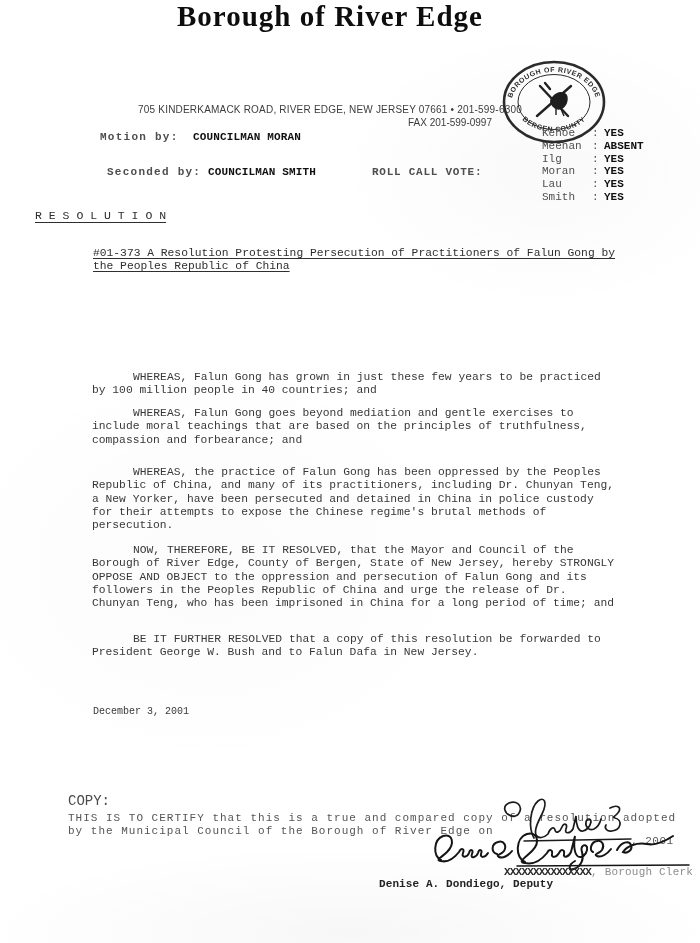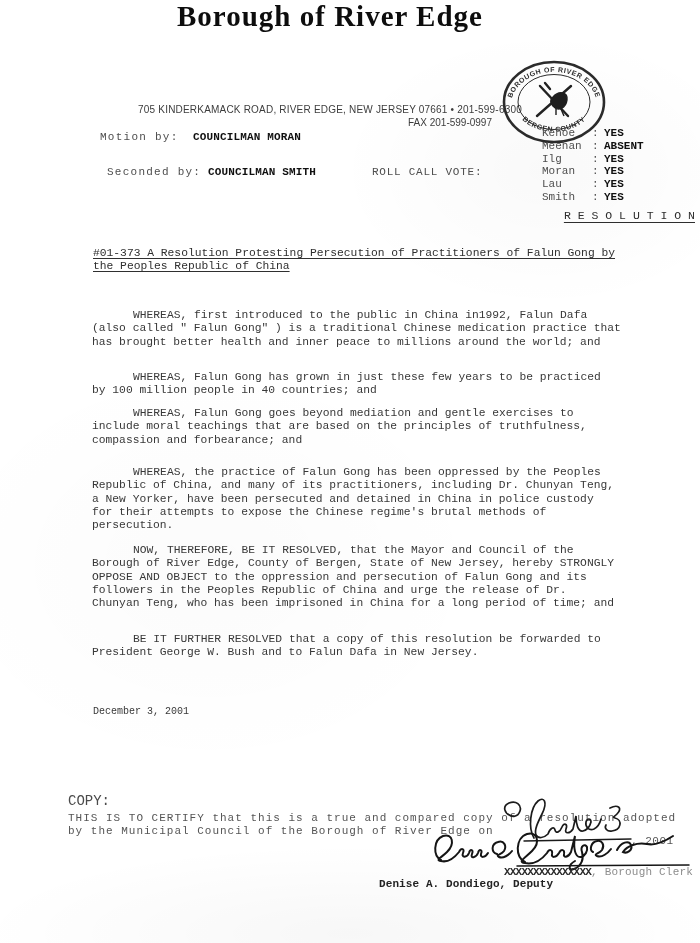--- a/index.html
+++ b/index.html
@@ -32,32 +32,32 @@
     font-family:"Liberation Sans","DejaVu Sans",sans-serif;
     font-size:10px;color:#3c3c3c;letter-spacing:0.2px;white-space:nowrap;
   }
   .org-fax{
     left:292px;top:117px;width:200px;text-align:right;
     font-family:"Liberation Sans","DejaVu Sans",sans-serif;
     font-size:10px;color:#3c3c3c;
   }
   .seal{left:501px;top:59px;}
   
-  .tw{font-size:11px;line-height:13px;white-space:nowrap;}
+  .tw{font-size:11px;line-height:13px;white-space:nowrap;font-weight:bold;}
   .label-wide{letter-spacing:1.25px;color:#4e4e4e;}
   .councilman{font-weight:bold;color:#101010;letter-spacing:0.15px;}
   .rollcall-label{letter-spacing:0.75px;color:#4e4e4e;}
   .rc-table{left:494px;top:127px;font-size:11px;line-height:12.8px;}
   .rc-row{white-space:pre;padding-left:48px;}
   .rc-name{display:inline-block;width:50px;color:#4e4e4e;}
   .rc-colon{display:inline-block;width:12px;color:#4e4e4e;}
   .rc-val{font-weight:bold;color:#101010;}
   
   .res-heading{
-    left:35px;top:209px;width:660px;text-align:right;
+    left:35px;top:209px;width:660px;text-align:left;
     font-size:11.5px;color:#2e2e2e;
     text-decoration:underline;text-underline-offset:3px;
     white-space:pre;
   }
   .res-title{
     left:93px;top:247px;width:545px;
     font-size:11.3px;line-height:13.4px;color:#2f2f2f;
     white-space:pre-line;
     text-decoration:underline;text-underline-offset:2px;
   }
@@ -120,23 +120,20 @@
     <div class="rc-row"><span class="rc-name">Ilg</span><span class="rc-colon">:</span><span class="rc-val">YES</span></div>
     <div class="rc-row"><span class="rc-name">Moran</span><span class="rc-colon">:</span><span class="rc-val">YES</span></div>
     <div class="rc-row"><span class="rc-name">Lau</span><span class="rc-colon">:</span><span class="rc-val">YES</span></div>
     <div class="rc-row"><span class="rc-name">Smith</span><span class="rc-colon">:</span><span class="rc-val">YES</span></div>
   </div>
 
   <div class="abs res-heading">R E S O L U T I O N</div>
   <div class="abs res-title">#01-373 A Resolution Protesting Persecution of Practitioners of Falun Gong by
 the Peoples Republic of China</div>
 
-  <p class="abs body-par" style="top:309px;">WHEREAS, first introduced to the public in China in1992, Falun Dafa
-(also called " Falun Gong" ) is a traditional Chinese medication practice that
-has brought better health and inner peace to millions around the world; and</p>
   <p class="abs body-par" style="top:371px;">WHEREAS, Falun Gong has grown in just these few years to be practiced
 by 100 million people in 40 countries; and</p>
   <p class="abs body-par" style="top:407px;">WHEREAS, Falun Gong goes beyond mediation and gentle exercises to
 include moral teachings that are based on the principles of truthfulness,
 compassion and forbearance; and</p>
   <p class="abs body-par" style="top:466px;">WHEREAS, the practice of Falun Gong has been oppressed by the Peoples
 Republic of China, and many of its practitioners, including Dr. Chunyan Teng,
 a New Yorker, have been persecuted and detained in China in police custody
 for their attempts to expose the Chinese regime's brutal methods of
 persecution.</p>

